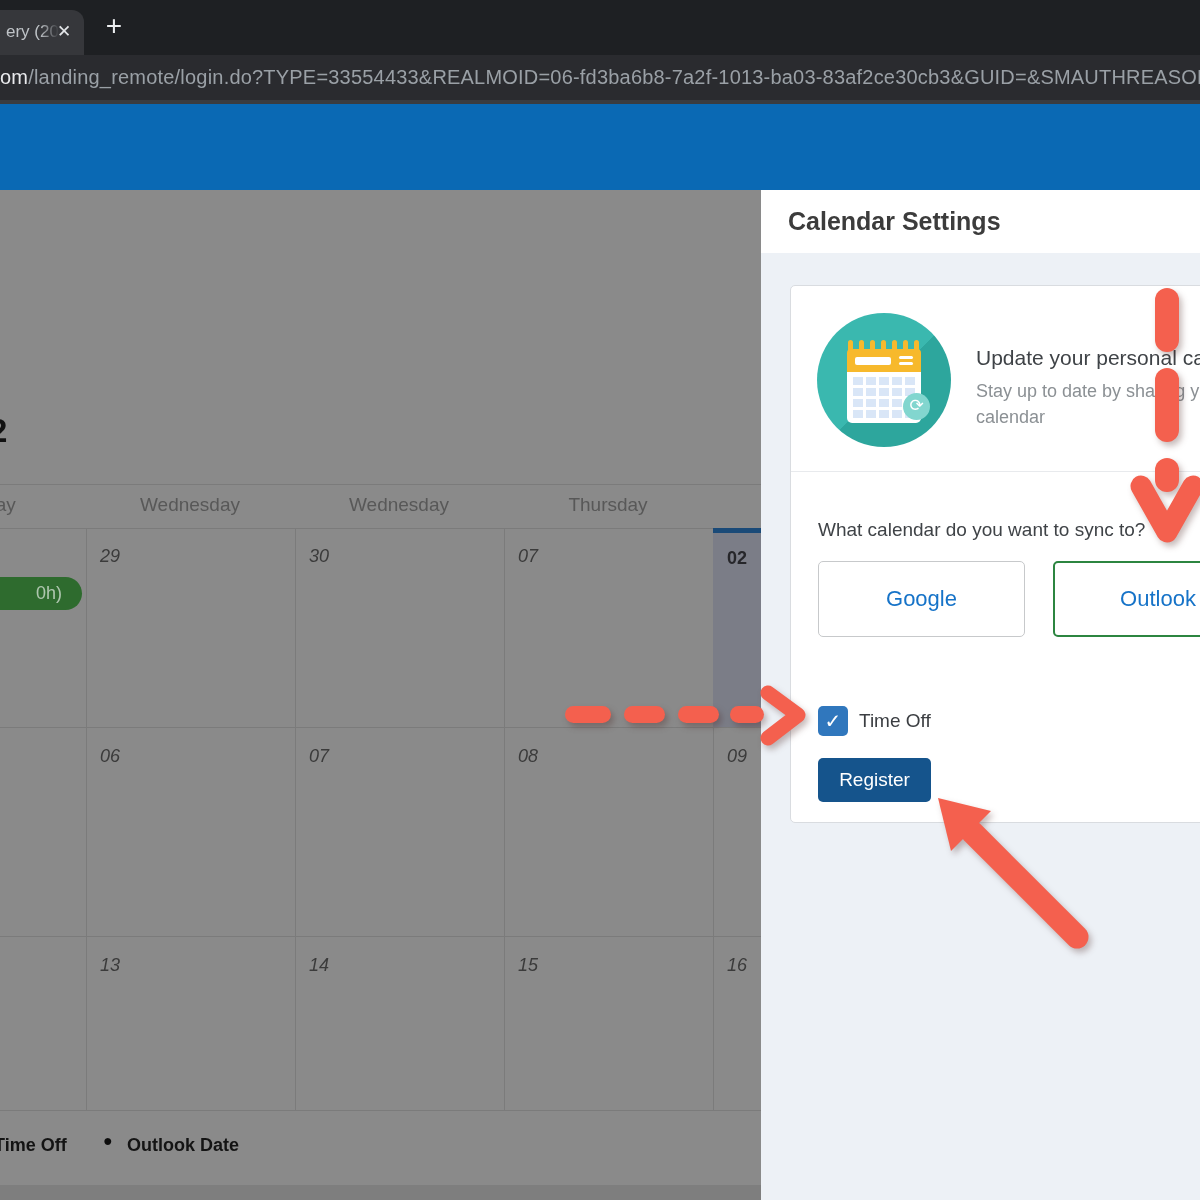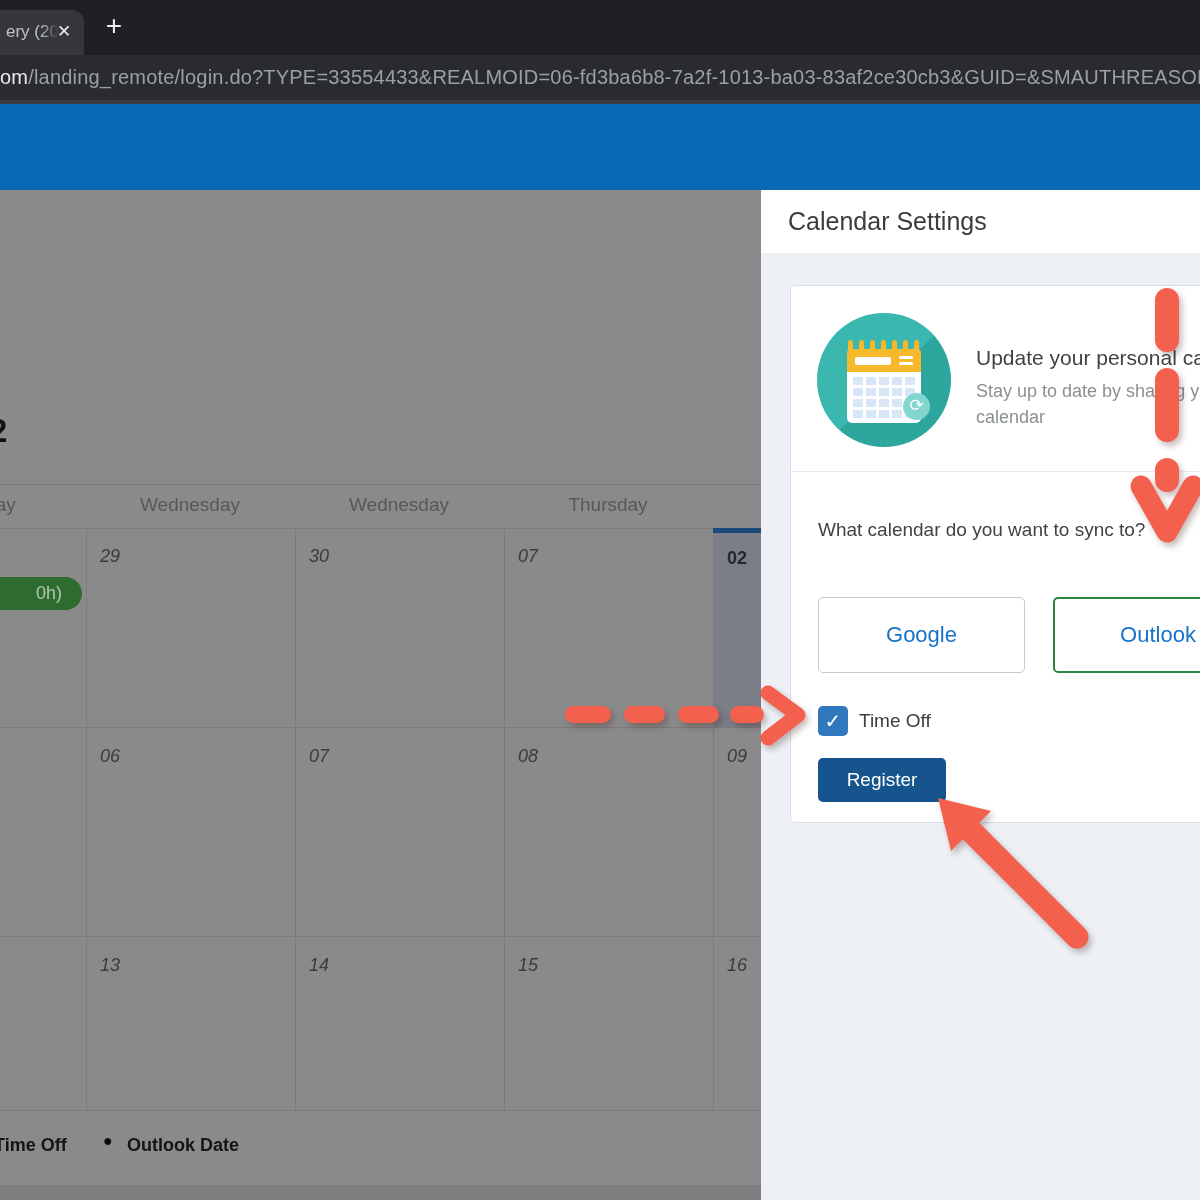--- a/index.html
+++ b/index.html
@@ -41,21 +41,21 @@
        background:#2e6b2e;display:flex;align-items:center;justify-content:flex-end;
        padding-right:20px;box-sizing:border-box;font-size:18px;color:rgba(255,255,255,.62);}
   .legend{position:absolute;left:0;top:920px;width:761px;height:75px;border-top:1px solid #7b7b7b;}
   .lg-timeoff{position:absolute;left:-6px;top:24px;font-size:18px;font-weight:bold;color:#141414;}
   .lg-bullet{position:absolute;left:103px;top:21px;font-size:16px;color:#0d0d0d;}
   .lg-blackout{position:absolute;left:127px;top:24px;font-size:18px;font-weight:bold;color:#141414;}
   .bottomstrip{position:absolute;left:0;top:995px;width:761px;height:15px;background:#7e7e7e;}
 
   
   .panel{position:absolute;left:761px;top:190px;width:439px;height:1010px;z-index:10;}
-  .panel-header{position:absolute;left:0;top:0;width:362px;height:63px;background:#ffffff;}
+  .panel-header{position:absolute;left:0;top:0;width:362px;height:63px;background:#ffffff;font-weight:bold;}
   .panel-title{position:absolute;left:27px;top:0;line-height:63px;font-size:25px;color:#3c3c3c;}
   .panel-body{position:absolute;left:0;top:63px;width:439px;height:947px;background:#edf1f6;}
   .card{position:absolute;left:29px;top:32px;width:440px;height:538px;background:#ffffff;
        border:1px solid #d9dce0;border-radius:5px;box-sizing:border-box;}
 
   .icon-circle{position:absolute;left:26px;top:27px;width:134px;height:134px;border-radius:50%;
        background:linear-gradient(135deg,#3ab8af 52%,#2da69d 52%);overflow:hidden;}
   .cal-ticks{position:absolute;left:31px;top:27px;display:flex;gap:6px;}
   .cal-ticks i{display:block;width:5px;height:15px;border-radius:3px;background:#f7b92c;}
   .cal-head{position:absolute;left:30px;top:36px;width:74px;height:23px;background:#f7b92c;
@@ -72,28 +72,28 @@
   .sync-badge{position:absolute;left:86px;top:80px;width:27px;height:27px;border-radius:50%;
        background:#82d6cf;color:#fff;text-align:center;line-height:26px;font-size:17px;}
 
   .card-text{position:absolute;left:185px;top:58px;}
   .card-heading{font-size:21px;color:#3f4347;line-height:28px;white-space:nowrap;}
   .card-desc{margin-top:6px;width:258px;font-size:18px;line-height:26px;color:#8b9094;}
   .card-divider{position:absolute;left:0;top:185px;width:440px;height:1px;background:#e8eaed;}
   .sync-q{position:absolute;left:27px;top:233px;font-size:19px;color:#3f4347;}
   .btn{position:absolute;top:275px;height:76px;background:#fff;border-radius:5px;
        display:flex;align-items:center;justify-content:center;font-size:22px;color:#1673c8;
-       box-sizing:border-box;margin-top:36px;}
+       box-sizing:border-box;}
   .btn.google{left:27px;width:207px;border:1px solid #c7c9cb;}
   .btn.outlook{left:262px;width:210px;border:2px solid #2c8540;}
   .data-q{position:absolute;left:27px;top:382px;font-size:19px;color:#3f4347;}
   .cbx{position:absolute;left:27px;top:420px;width:30px;height:30px;border-radius:5px;
        background:#3077bd;color:#fff;text-align:center;line-height:30px;font-size:20px;font-weight:bold;}
   .cbx-label{position:absolute;left:68px;top:424px;font-size:19px;color:#3b3e42;}
-  .register{position:absolute;left:27px;top:472px;width:128px;height:44px;border-radius:5px;
+  .register{position:absolute;left:27px;top:472px;width:113px;height:44px;border-radius:5px;
        background:#15548c;color:#fff;display:flex;align-items:center;justify-content:center;
        font-size:19px;}
 
   
   .annot{position:absolute;left:0;top:0;z-index:50;pointer-events:none;}
   .annot g{filter:drop-shadow(3px 4px 3px rgba(70,30,25,.30));}
 </style>
 </head>
 <body>
 

